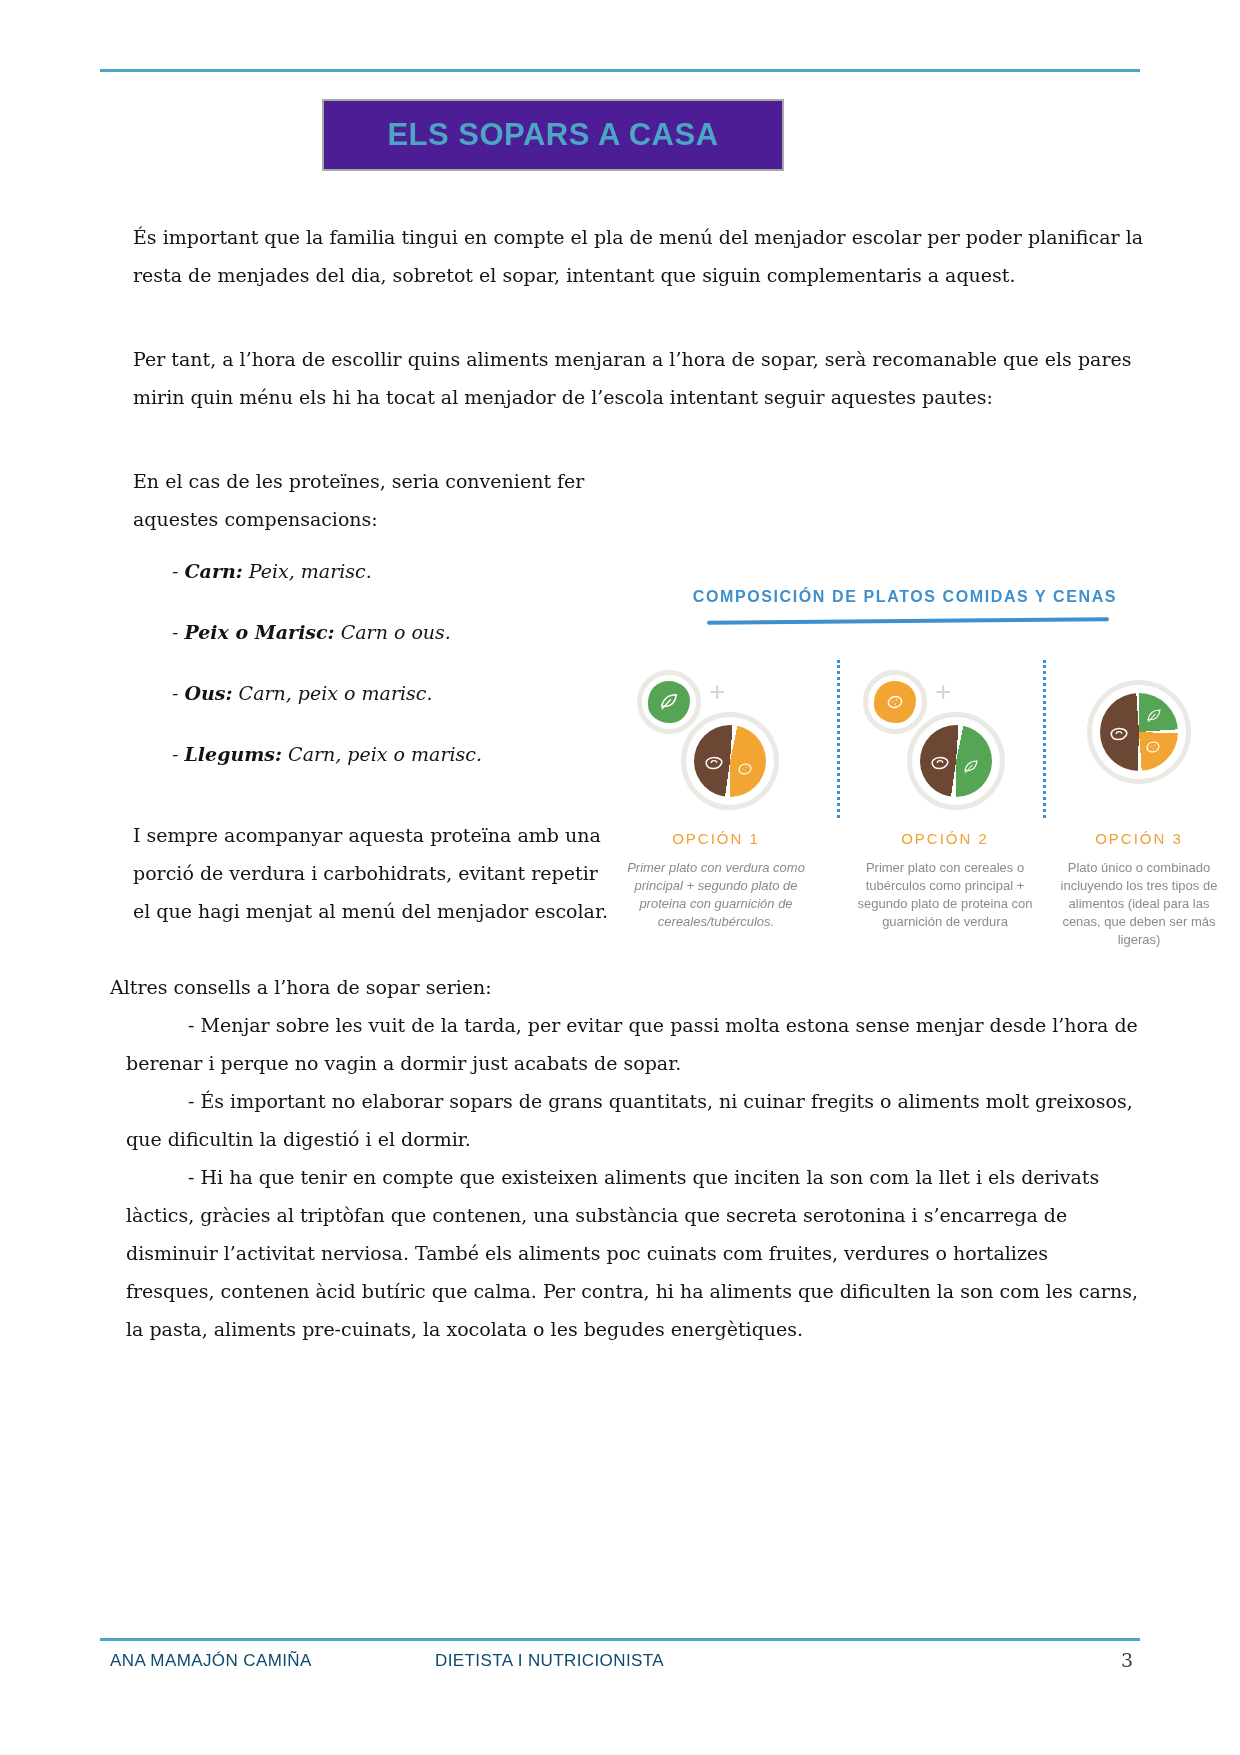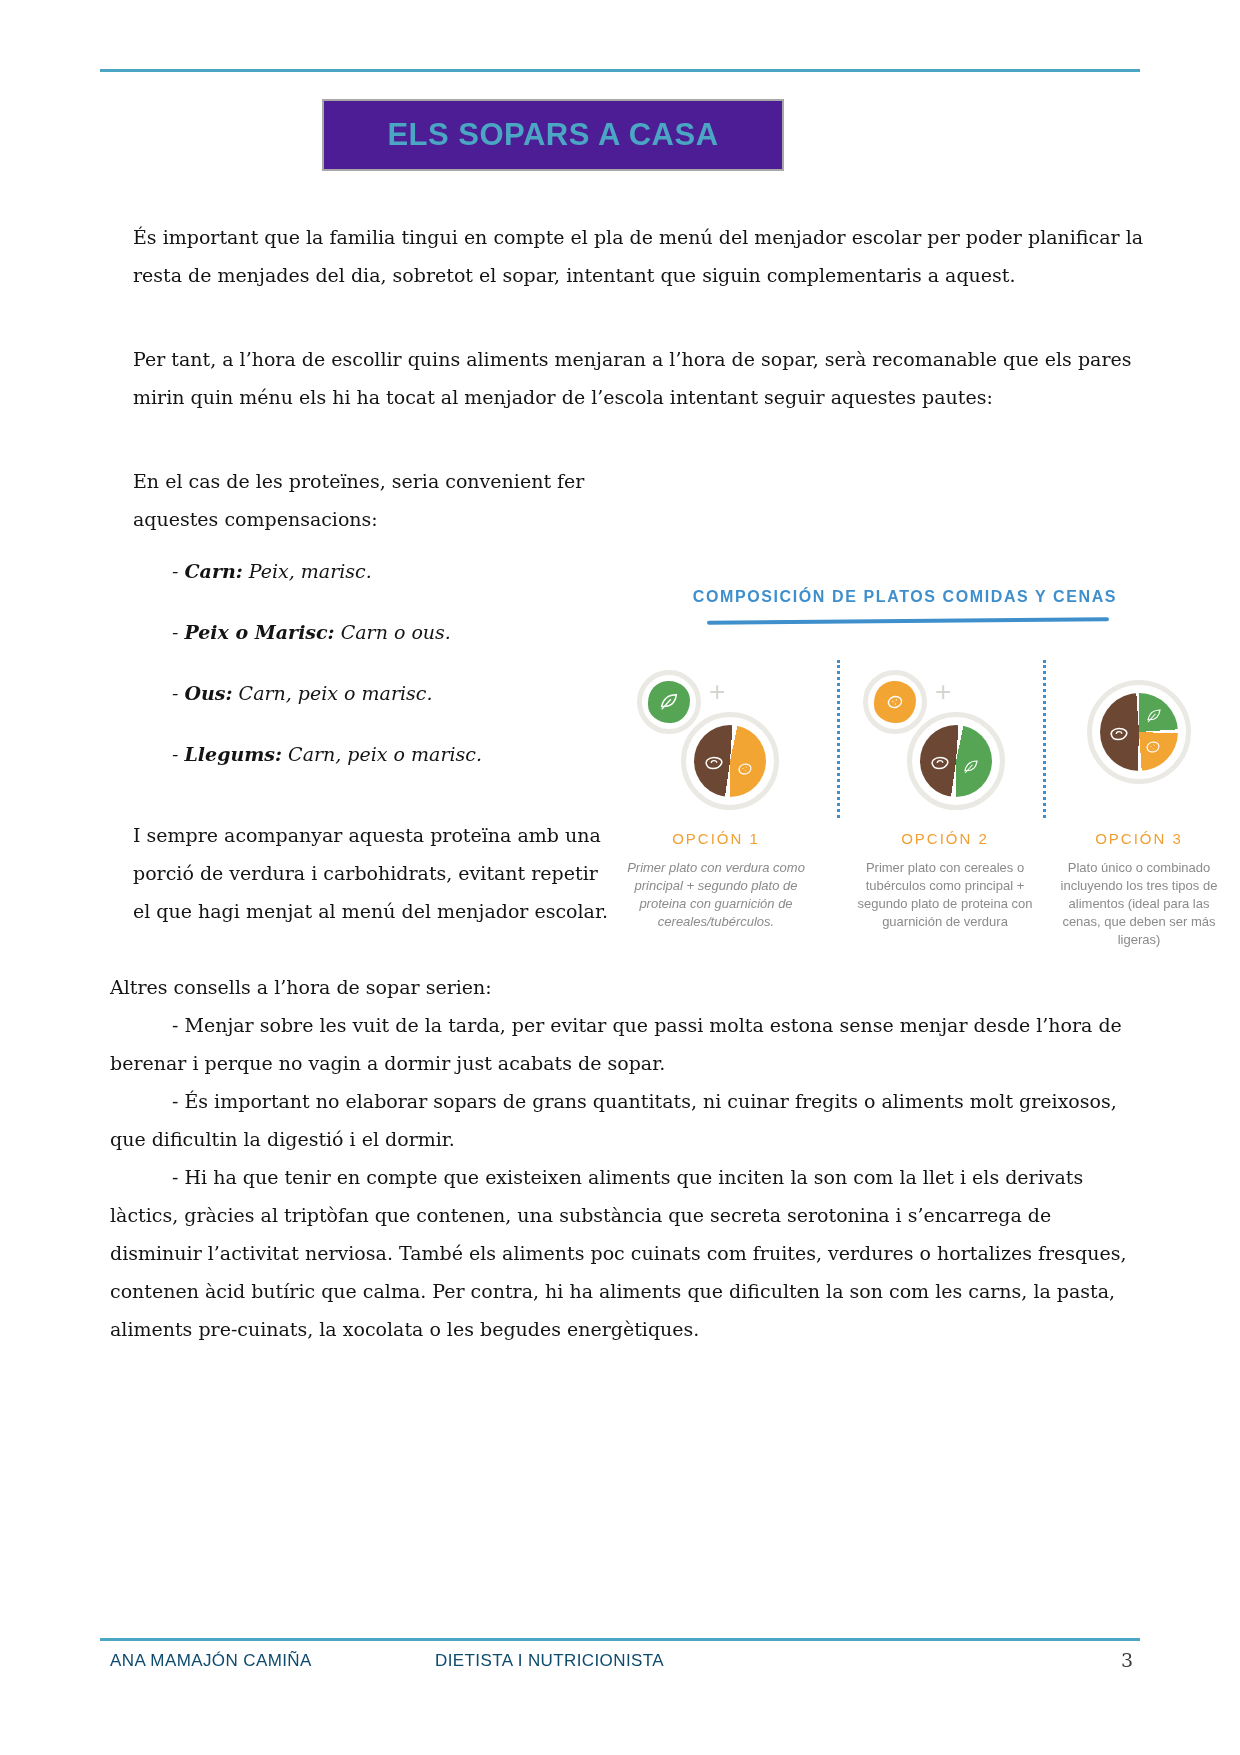--- a/index.html
+++ b/index.html
@@ -26,21 +26,21 @@
   .p2 { top:340px; width:1028px; }
   .p3 { top:462px; width:505px; }
   .p4 { top:816px; width:478px; }
 
   .comp-item { position:absolute; left:172px; font-size:19px; line-height:38px; white-space:nowrap;font-style:italic; }
   .comp-item b { font-weight:700; }
   .ci-0 { top:552px; } .ci-1 { top:613px; } .ci-2 { top:674px; } .ci-3 { top:735px; }
 
   .consells { position:absolute; left:110px; top:968px; width:1030px; font-size:19px; line-height:38px; }
   .consells p { margin:0; }
-  .consells .tip { text-indent:62px; }
+  .consells .tip { text-indent:62px;margin-left:16px; }
 
   
   .infographic { position:absolute; left:585px; top:522px; width:640px; height:448px; background:#fff; }
   .ig-title {
     position:absolute; top:66px; left:0; width:100%; text-align:center;
     font-family:"Liberation Sans", sans-serif; font-weight:700; font-size:16px;
     letter-spacing:1.6px; color:#3E8FCC; white-space:nowrap;
   }
   .ig-underline { position:absolute; top:97px; left:122px; width:402px; height:4px;
     background:#3E8FCC; border-radius:3px; transform:rotate(-0.5deg); }

